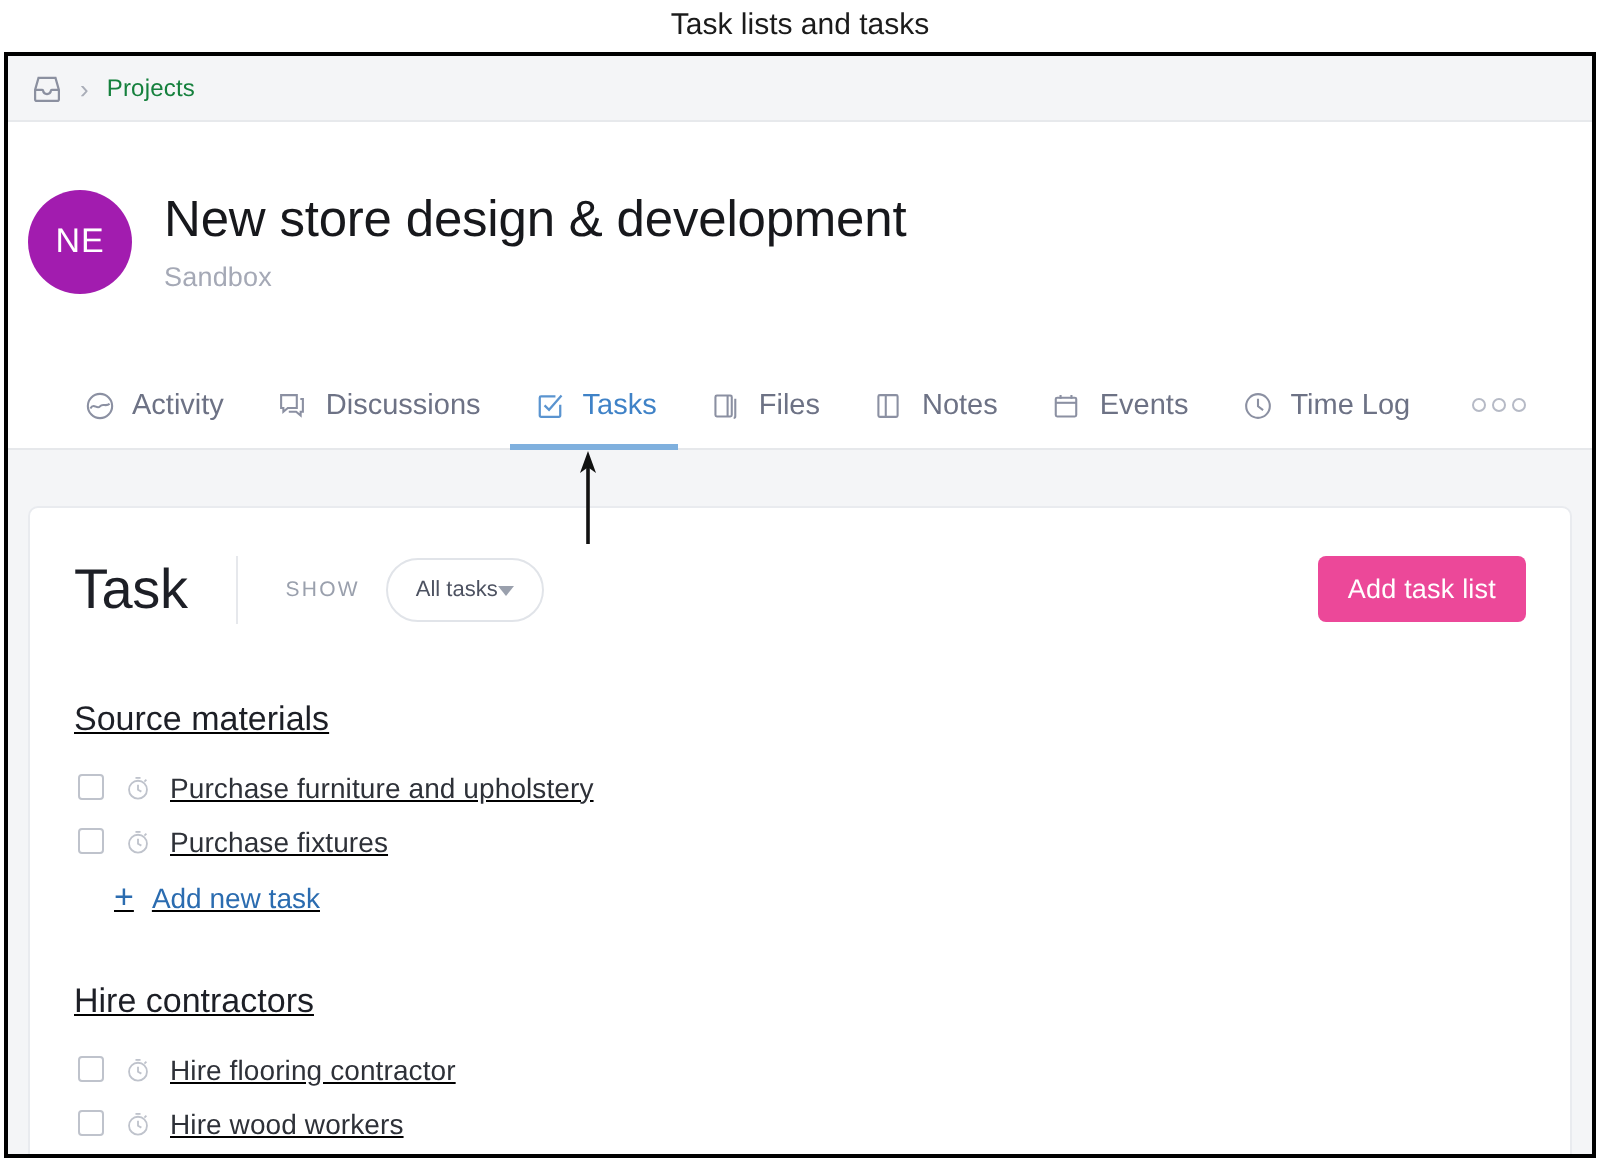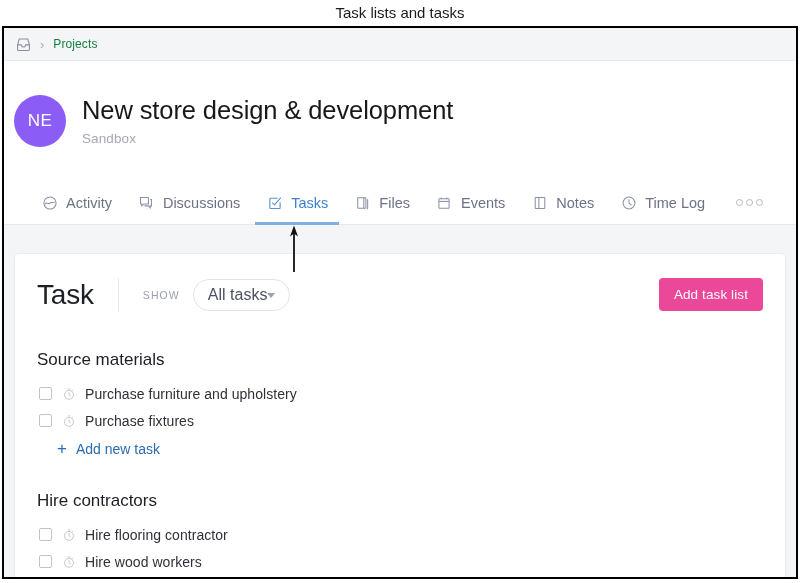--- a/index.html
+++ b/index.html
@@ -84,21 +84,21 @@
     background: #ffffff;
     display: flex;
     align-items: center;
     padding-left: 10px;
     box-sizing: border-box;
   }
   .avatar {
     width: 52px;
     height: 52px;
     border-radius: 50%;
-    background: #8b5cf6;
+    background: #a21caf;
     color: #ffffff;
     display: flex;
     align-items: center;
     justify-content: center;
     font-size: 17px;
     letter-spacing: .5px;
     flex: 0 0 auto;
   }
   .project-titles {
     margin-left: 16px;
@@ -228,21 +228,21 @@
     margin-right: 13px;
     text-align: center;
   }
   .select-pill {
     display: inline-flex;
     align-items: center;
     border: 1px solid #e1e4e9;
     border-radius: 16px;
     height: 30px;
     padding: 0 14px;
-    font-size: 16px;
+    font-size: 11px;
     color: #4d5261;
     background: #fff;
   }
   .caret {
     width: 0; height: 0;
     border-left: 4px solid transparent;
     border-right: 4px solid transparent;
     border-top: 5px solid #9aa0ad;
     display: inline-block;
   }
@@ -256,21 +256,21 @@
     border-radius: 4px;
     height: 33px;
     padding: 0 15px;
     font-size: 13.5px;
     font-family: "Liberation Sans", sans-serif;
     cursor: pointer;
     letter-spacing: .1px;
   }
 
   
-  .task-list { margin-top: 12px; }
+  .task-list { margin-top: 12px; text-decoration: underline; }
   .list-title {
     font-size: 17px;
     color: #1d1f26;
     margin: 14px 0 10px 0;
     font-weight: 400;
   }
   .task-row {
     display: flex;
     align-items: center;
     height: 27px;
@@ -392,36 +392,36 @@
           <path d="M15.8 5.4 V16.4 A1 1 0 0 1 14.8 17.4"></path>
           <path d="M11 3.4 V16.6"></path>
         </svg>
       </span>
       <span>Files</span>
     </div>
 
     <div class="tab">
       <span class="tab-ico">
         <svg viewBox="0 0 20 20" width="16" height="16" fill="none" stroke="currentColor" stroke-width="1.3">
+          <rect x="4" y="3.2" width="12" height="13.6" rx="0.9"></rect>
+          <path d="M8.6 3.2 V16.8"></path>
+        </svg>
+      </span>
+      <span>Notes</span>
+    </div>
+
+    <div class="tab">
+      <span class="tab-ico">
+        <svg viewBox="0 0 20 20" width="16" height="16" fill="none" stroke="currentColor" stroke-width="1.3">
           <rect x="3.6" y="4.8" width="12.8" height="11.8" rx="0.9"></rect>
           <path d="M3.6 8 H16.4"></path>
           <path d="M6.6 3.2 V5.4 M13.4 3.2 V5.4"></path>
         </svg>
       </span>
       <span>Events</span>
-    </div>
-
-    <div class="tab">
-      <span class="tab-ico">
-        <svg viewBox="0 0 20 20" width="16" height="16" fill="none" stroke="currentColor" stroke-width="1.3">
-          <rect x="4" y="3.2" width="12" height="13.6" rx="0.9"></rect>
-          <path d="M8.6 3.2 V16.8"></path>
-        </svg>
-      </span>
-      <span>Notes</span>
     </div>
 
     <div class="tab">
       <span class="tab-ico">
         <svg viewBox="0 0 20 20" width="16" height="16" fill="none" stroke="currentColor" stroke-width="1.3">
           <circle cx="10" cy="10" r="7.4"></circle>
           <path d="M10 5.4 V10.2 L13.2 12.6"></path>
         </svg>
       </span>
       <span>Time Log</span>

